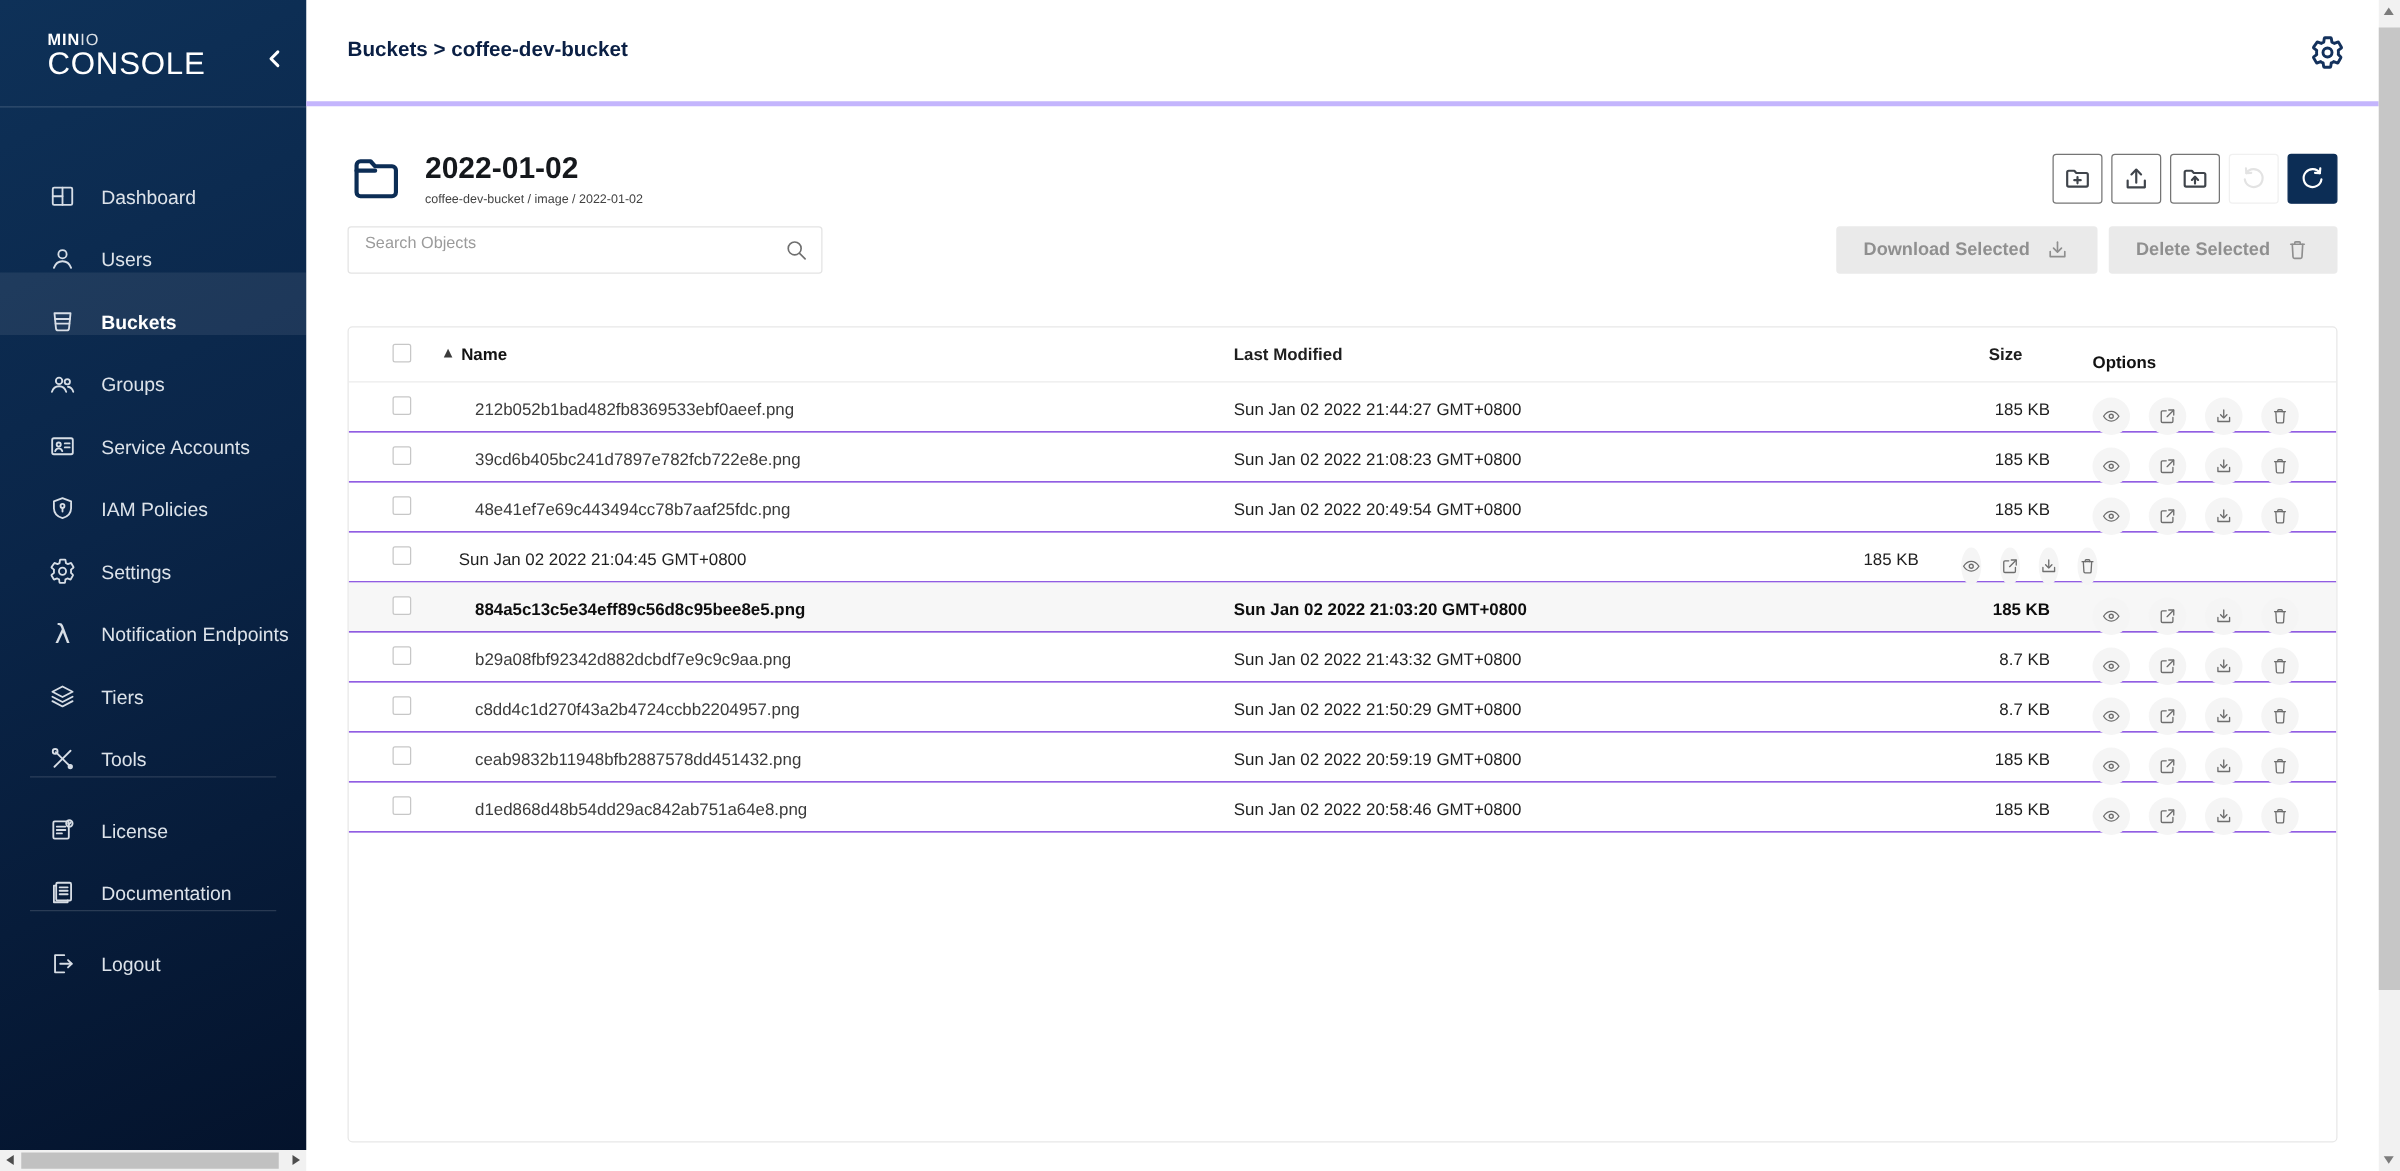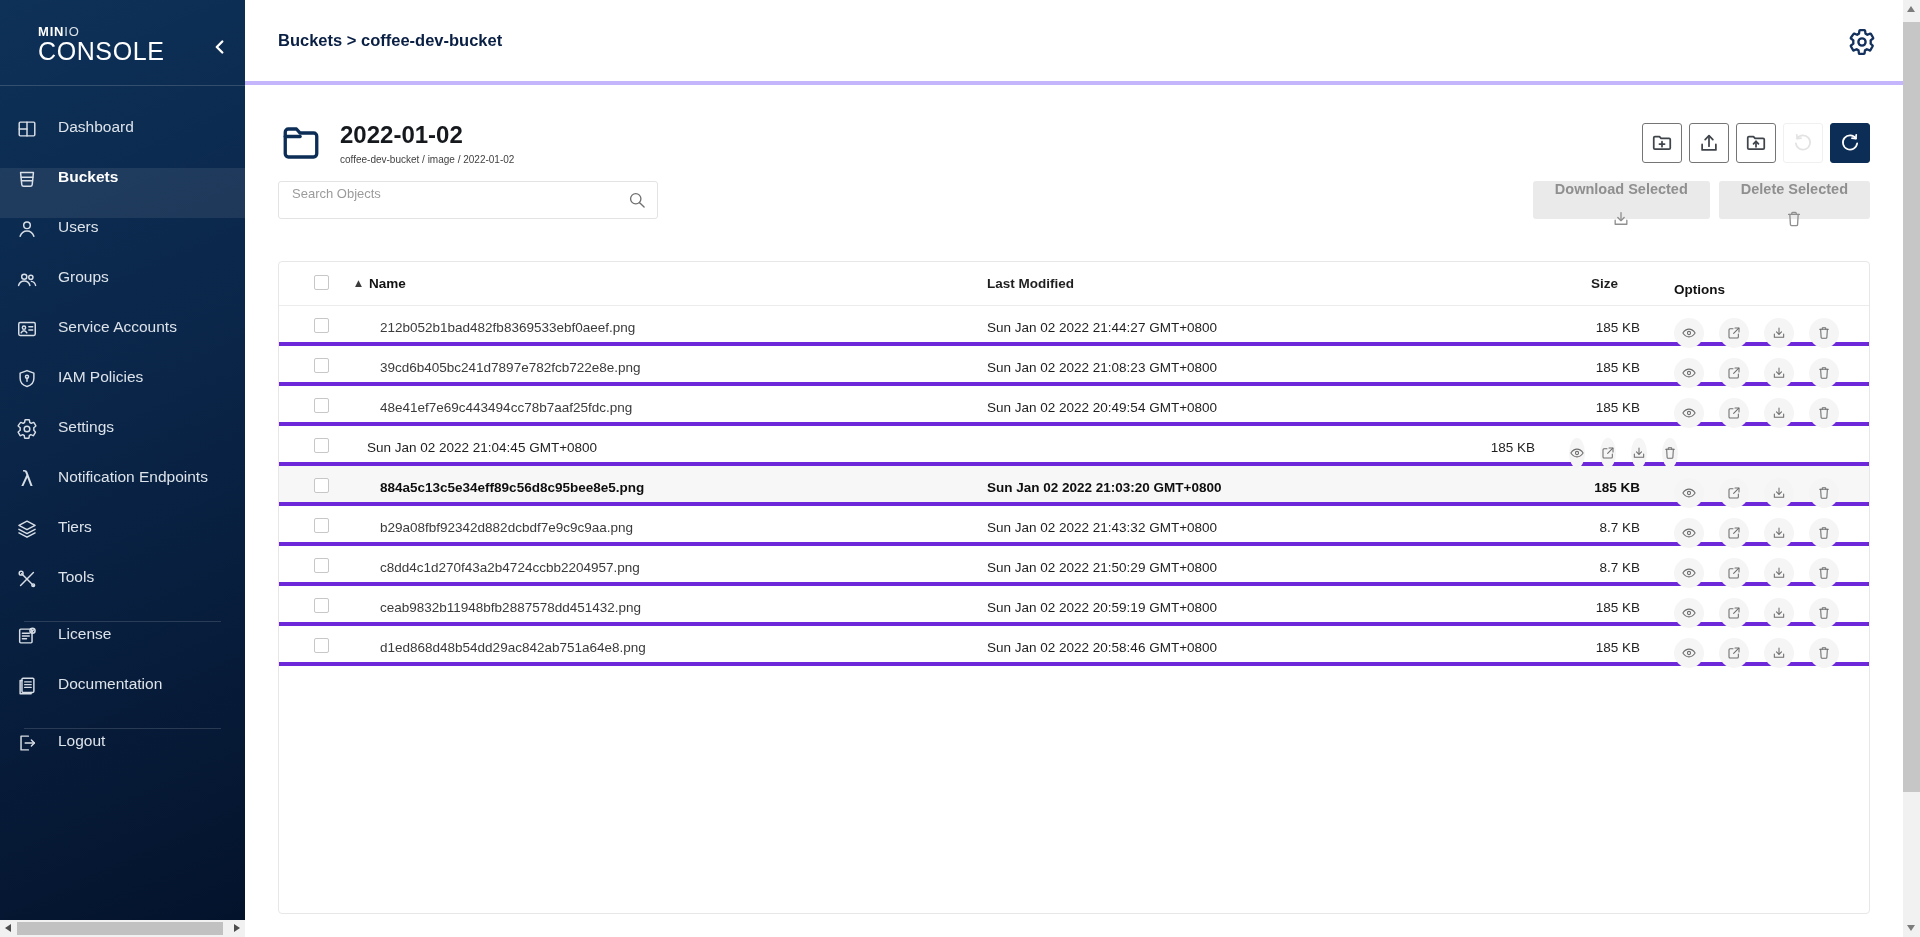--- a/index.html
+++ b/index.html
@@ -12,21 +12,21 @@
     background:linear-gradient(155deg,#0e3158 0%,#0a2548 45%,#04132c 100%); color:#fff; }
   .logo { padding:24px 0 0 38px; height:85px; }
   .brand-top { font-size:13px; letter-spacing:.8px; color:#fff; }
   .brand-top .b { font-weight:800; }
   .brand-top .l { font-weight:300; opacity:.85; }
   .brand-bottom { font-size:25px; font-weight:300; letter-spacing:.6px; margin-top:-2px; color:#fff; }
   .collapse-btn { position:absolute; top:36px; right:14px; background:none; border:none;
     color:#fff; cursor:pointer; width:22px; height:22px; }
   .logo-divider { border-bottom:1px solid rgba(255,255,255,.16); }
   .menu { padding-top:32px; }
-  .menu-item { height:50px; display:flex; align-items:flex-start; padding-left:16px;
+  .menu-item { height:50px; display:flex; align-items:flex-end; padding-left:39px;
     color:#dde3ea; font-size:15.5px; cursor:pointer; }
   .menu-item .icon { width:22px; height:22px; margin-right:20px; color:#e9eef4; opacity:.92; }
   .menu-item.active { background:rgba(255,255,255,.08); color:#fff; font-weight:bold; }
   .menu-divider { height:1px; background:rgba(255,255,255,.14); margin:3px 24px; }
   .glyph { font-family:"DejaVu Sans", sans-serif; line-height:1; }
   .glyph-lambda { font-family:"DejaVu Sans", sans-serif; font-size:21px; line-height:1; }
 
   
   .main { width:1658px; flex:0 0 1658px; display:flex; flex-direction:column; background:#fff; }
   .topbar { height:85px; flex:0 0 85px; border-bottom:4px solid #c4b5fd; display:flex;
@@ -55,28 +55,28 @@
   .filter-row { margin-top:8px; display:flex; justify-content:space-between; align-items:center; }
   .search-box { position:relative; width:380px; height:38px; }
   .search-box input { width:100%; height:100%; border:1px solid #e3e3e3; border-radius:3px;
     padding:0 40px 14px 13px; font-size:13px; color:#444; outline:none;
     font-family:"Liberation Sans", sans-serif; }
   .search-box input::placeholder { color:#9b9b9b; }
   .search-icon { position:absolute; right:11px; top:9px; width:20px; height:20px; color:#6f6f6f; cursor:pointer; }
   .bulk-actions { display:flex; gap:9px; }
   .bulk-btn { height:38px; background:#eaeaea; border:none; border-radius:3px; color:#8f8f8f;
     font-size:14.5px; font-weight:700; padding:0 22px; display:flex; align-items:center; gap:12px;
-    font-family:"Liberation Sans", sans-serif;flex-direction:column; }
+    font-family:"Liberation Sans", sans-serif; }
   .bulk-btn .icon { width:20px; height:20px; }
 
   
   .table-card { margin-top:42px; border:1px solid #e7e7e7; border-radius:4px;
     height:653px; padding:0 20px; overflow:hidden; background:#fff; }
   .trow { display:grid; grid-template-columns:56px 620px 560px 105px 1fr;
-    align-items:center; height:40px; border-bottom:4px solid #6d28d9;
+    align-items:center; height:40px; border-bottom:1px solid #6d28d9;
     margin:0 -20px; padding:0 20px; }
   .trow.thead { height:44px; border-bottom:1px solid #ececec; font-size:13.5px; font-weight:700; color:#121212; }
   .col-check { padding-left:15px; }
   .checkbox { display:inline-block; width:15px; height:15px; border:1px solid #c7c7c7;
     border-radius:2px; background:#fff; cursor:pointer; }
   .col-name { display:flex; align-items:center; }
   .sort-arrow { font-size:9px; color:#3c3c3c; margin-right:7px; cursor:pointer; }
   .file-icon { width:17px; height:17px; color:#4f4f4f; margin-right:8px; flex:0 0 17px; }
   .fname { font-size:13.5px; color:#3b3b3b; cursor:pointer; }
   .col-mod { font-size:13.5px; color:#1f1f1f;padding-left:12px; }
@@ -130,38 +130,38 @@
         <div class="menu-item">
           <span class="icon">
             <svg viewBox="0 0 24 24">
               <rect x="3.5" y="4.5" width="17" height="15" rx="1.2"></rect>
               <line x1="12" y1="4.5" x2="12" y2="19.5"></line>
               <line x1="3.5" y1="12" x2="12" y2="12"></line>
             </svg>
           </span>
           <span>Dashboard</span>
         </div>
+        <div class="menu-item">
+          <span class="icon">
+            <svg viewBox="0 0 24 24">
+              <circle cx="12" cy="8" r="3.6"></circle>
+              <path d="M4.5 20c1.4-4 4.6-5.8 7.5-5.8s6.1 1.8 7.5 5.8"></path>
+            </svg>
+          </span>
+          <span>Users</span>
+        </div>
         <div class="menu-item active">
           <span class="icon">
             <svg viewBox="0 0 24 24">
               <path d="M5 5h14l-1.3 13.2a2 2 0 0 1-2 1.8H8.3a2 2 0 0 1-2-1.8z"></path>
               <line x1="5.6" y1="10" x2="18.4" y2="10"></line>
               <line x1="6" y1="14" x2="18" y2="14"></line>
             </svg>
           </span>
           <span>Buckets</span>
-        </div>
-        <div class="menu-item">
-          <span class="icon">
-            <svg viewBox="0 0 24 24">
-              <circle cx="12" cy="8" r="3.6"></circle>
-              <path d="M4.5 20c1.4-4 4.6-5.8 7.5-5.8s6.1 1.8 7.5 5.8"></path>
-            </svg>
-          </span>
-          <span>Users</span>
         </div>
         <div class="menu-item">
           <span class="icon">
             <svg viewBox="0 0 24 24">
               <circle cx="9" cy="9.5" r="2.8"></circle>
               <circle cx="16.2" cy="10.2" r="2.3"></circle>
               <path d="M2.8 19c1-3.2 3.8-4.8 6.2-4.8s5.2 1.6 6.2 4.8"></path>
               <path d="M16.8 14.6c1.9.2 3.8 1.6 4.6 4.4"></path>
             </svg>
           </span>

